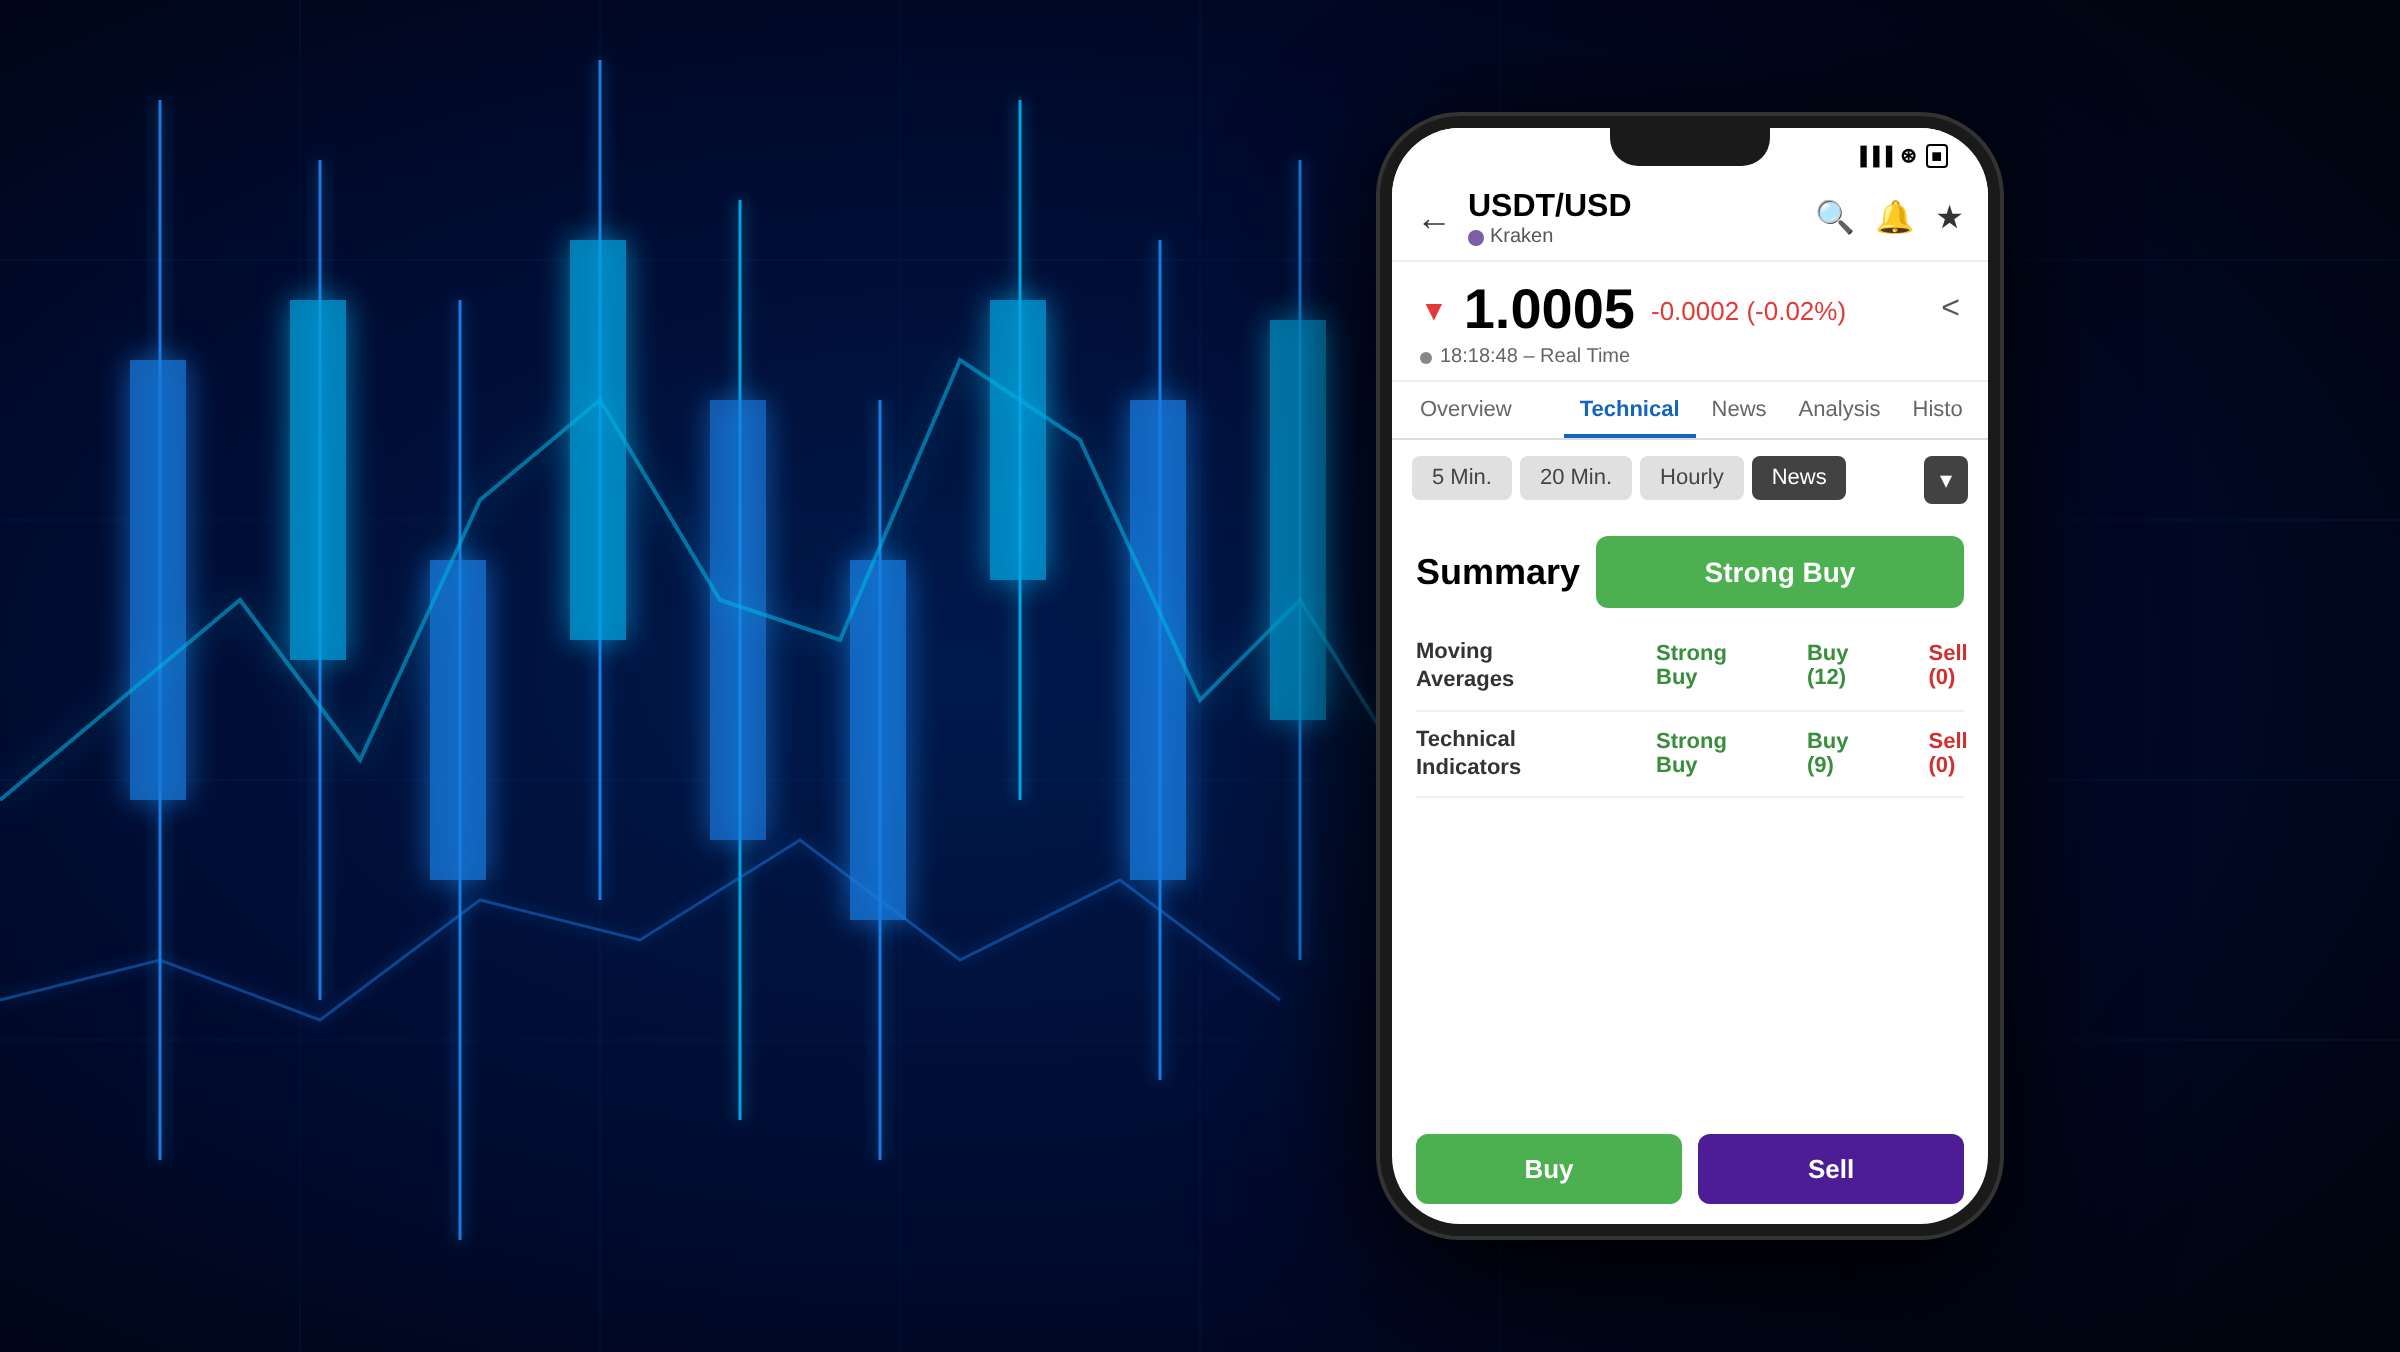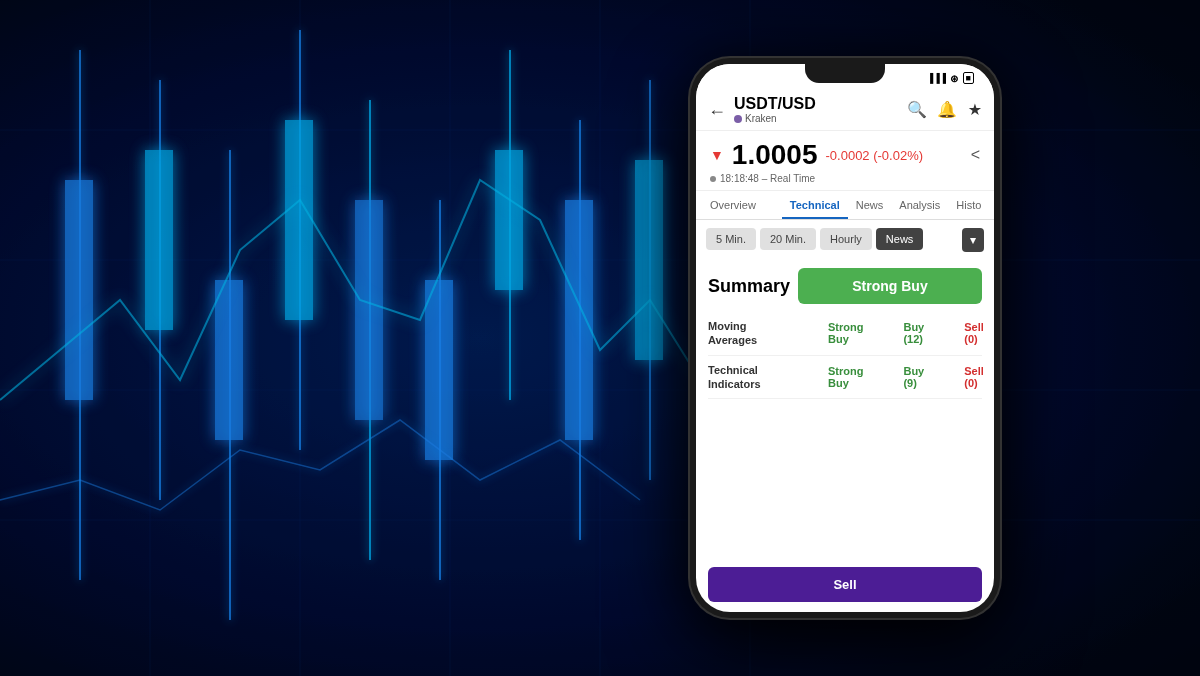--- a/index.html
+++ b/index.html
@@ -545,19 +545,20 @@
 
         <div class="data-row">
           <div class="data-label">Technical Indicators</div>
           <div class="data-cell cell-green">Strong Buy</div>
           <div class="data-cell cell-green">Buy (9)</div>
           <div class="data-cell cell-red">Sell (0)</div>
         </div>
       </div>
 
       <div class="action-row">
+        <div class="buy-btn">Buy</div>
         <div class="sell-btn">Sell</div>
       </div>
 
 
     </div>
   </div>
 </div>
 
 </body></html>

